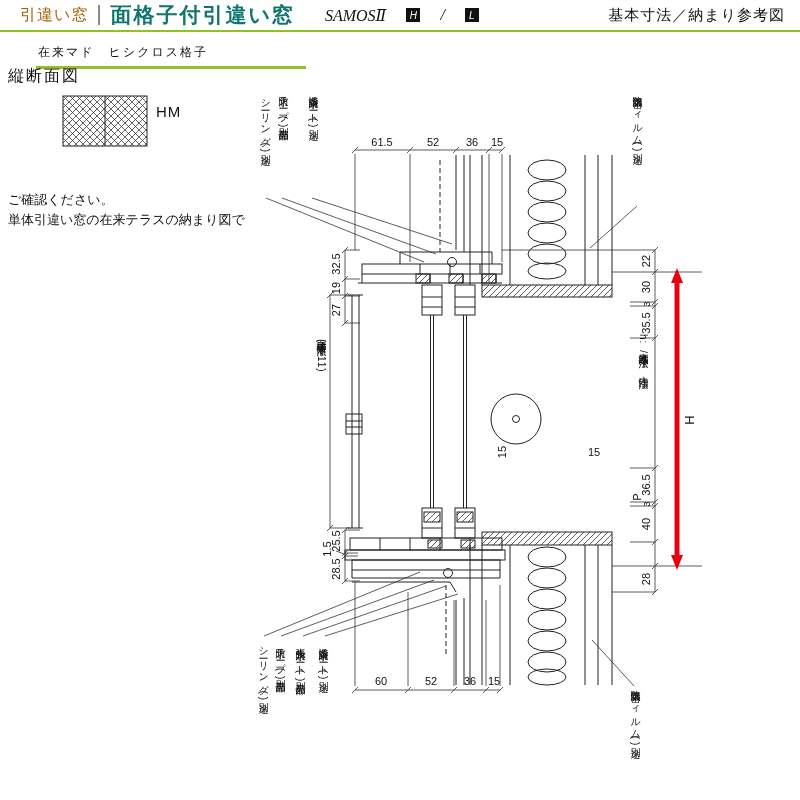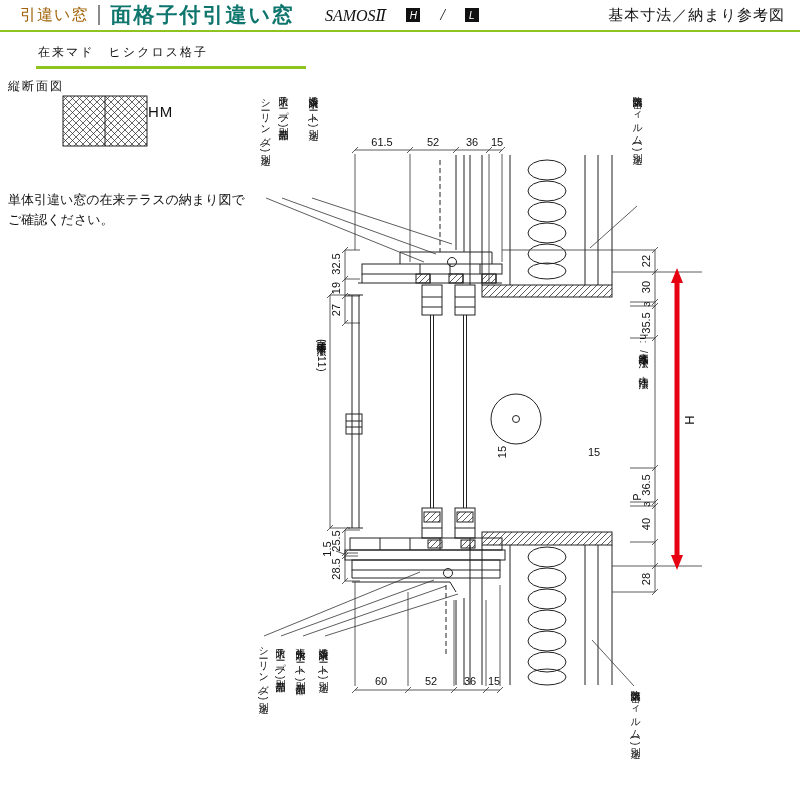--- a/index.html
+++ b/index.html
@@ -14,22 +14,22 @@
   .hdr-bar { width:2px; height:20px; background:#8a8a8a; margin:0 10px; }
   .hdr-title { font-size:21px; font-weight:bold; letter-spacing:2px; color:#0f766e; }
   .brand { margin-left:30px; display:flex; align-items:center; gap:20px;
            font-family:"Liberation Serif","DejaVu Serif",serif; font-style:italic; font-weight:normal; font-size:16px; }
   .bbox { font-family:"Liberation Sans",sans-serif; background:#111; color:#fff; width:14px; height:14px;
           font-size:10px; display:flex; align-items:center; justify-content:center; }
   .hdr-right { margin-left:auto; margin-right:15px; font-size:15px; letter-spacing:1px; }
   .green-rule { position:absolute; top:30px; left:0; width:800px; height:2px; background:#8FC31F; }
   .subheader { position:absolute; top:42px; left:36px; width:270px; font-size:12px; letter-spacing:2px;
                padding:2px 2px 5px 2px; border-bottom:3px solid #8FC31F; }
-  .view-label { position:absolute; top:78px; left:8px; font-size:12px; letter-spacing:2px; }
-  .hatch-wrap { position:absolute; top:95px; left:62px; display:flex; gap:0; }
+  .view-label { position:absolute; top:66px; left:8px; font-size:16px; letter-spacing:2px; }
+  .hatch-wrap { position:absolute; top:95px; left:62px; display:flex; gap:8px; }
   .hm-code { font-size:15px; margin-top:8px; letter-spacing:1px; }
   .note { position:absolute; top:190px; left:8px; width:250px; font-size:13px; line-height:19.5px; }
   .vlabel { position:absolute; writing-mode:vertical-rl; text-orientation:mixed;
             font-size:10px; letter-spacing:1px; color:#111; white-space:nowrap; }
   svg.drawing { position:absolute; left:0; top:0; }
   svg text { font-family:"Liberation Sans","DejaVu Sans",sans-serif; fill:#111; }
 </style>
 </head>
 <body>
 
@@ -59,22 +59,22 @@
           <path d="M0 0 L7 7 M0 7 L7 0" stroke="#222" stroke-width="0.7" fill="none"></path>
         </pattern>
       </defs>
       <rect x="1" y="1" width="84" height="50" fill="url(#xhatch)" stroke="#222"></rect>
       <line x1="43" y1="1" x2="43" y2="51" stroke="#222"></line>
     </svg>
     <span class="hm-code">HM</span>
   </div>
 
   <div class="note">
+    <div>ご確認ください。</div>
     <div>単体引違い窓の在来テラスの納まり図で</div>
-    <div>ご確認ください。</div>
   </div>
 
   <svg class="drawing" width="800" height="800" viewBox="0 0 800 800">
     <defs>
       <pattern id="hatch" width="6" height="6" patternUnits="userSpaceOnUse">
         <path d="M0 6 L6 0" stroke="#333" stroke-width="0.8" fill="none"></path>
       </pattern>
     </defs>
 
     <g stroke="#222" stroke-width="1" fill="none">

